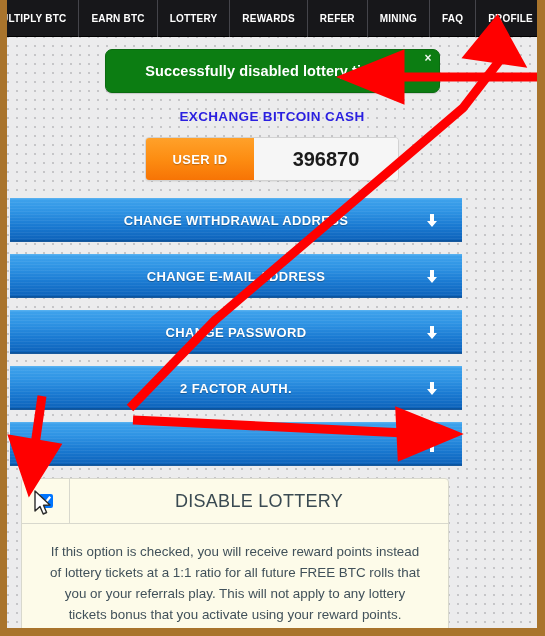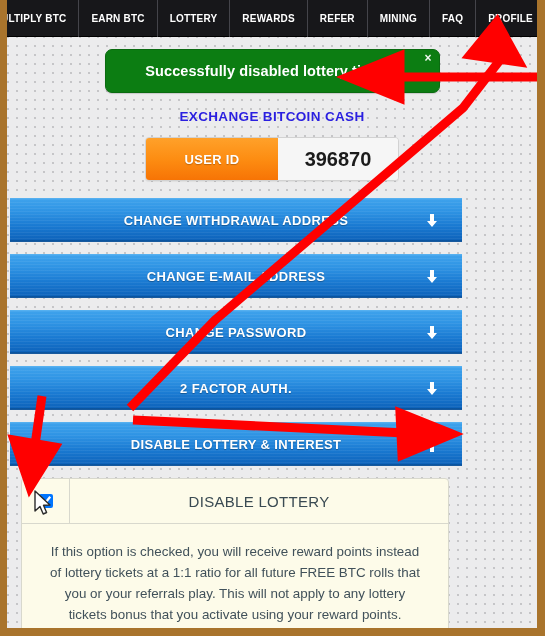--- a/index.html
+++ b/index.html
@@ -131,21 +131,21 @@
     width: 252px;
     height: 42px;
     display: flex;
     border: 1px solid #d2d2d2;
     border-radius: 4px;
     overflow: hidden;
     background: #f7f7f7;
     box-shadow: 0 1px 1px rgba(0,0,0,.06);
   }
   #userid-label {
-    width: 132px;
+    width: 108px;
     background: linear-gradient(to bottom, #ffa12a 0%, #fd8d12 50%, #f77405 100%);
     color: #ffffff;
     font-size: 13px;
     font-weight: bold;
     letter-spacing: .3px;
     display: flex;
     align-items: center;
     justify-content: center;
     text-shadow: 0 1px 1px rgba(0,0,0,.25);
   }
@@ -234,21 +234,21 @@
     height: 14px;
     cursor: pointer;
     margin: 0;
   }
   #panel-head-label {
     flex: 1;
     display: flex;
     align-items: center;
     justify-content: center;
     color: #3a4a52;
-    font-size: 15px;
+    font-size: 18px;
     letter-spacing: .3px;
   }
   #panel-body {
     padding: 17px 24px 19px 24px;
     color: #41515a;
     font-size: 13.4px;
     line-height: 21px;
     text-align: center;
   }
 
@@ -330,21 +330,20 @@
       </div>
 
       <div class="acc-bar">
         <span class="acc-title">2 FACTOR AUTH.</span>
         <svg class="acc-arrow" viewBox="0 0 16 16">
           <path d="M6 1 h4 v7 h3 L8 14 L3 8 h3 z" fill="#ffffff"></path>
         </svg>
       </div>
 
       <div class="acc-bar">
-        <span class="acc-title">DISABLE LOTTERY &amp; INTEREST</span>
         <svg class="acc-arrow" viewBox="0 0 16 16">
           <path d="M6 15 h4 v-7 h3 L8 2 L3 8 h3 z" fill="#ffffff"></path>
         </svg>
       </div>
 
     </div>
 
     <div id="panel">
       <div id="panel-head">
         <div id="checkbox-cell">

